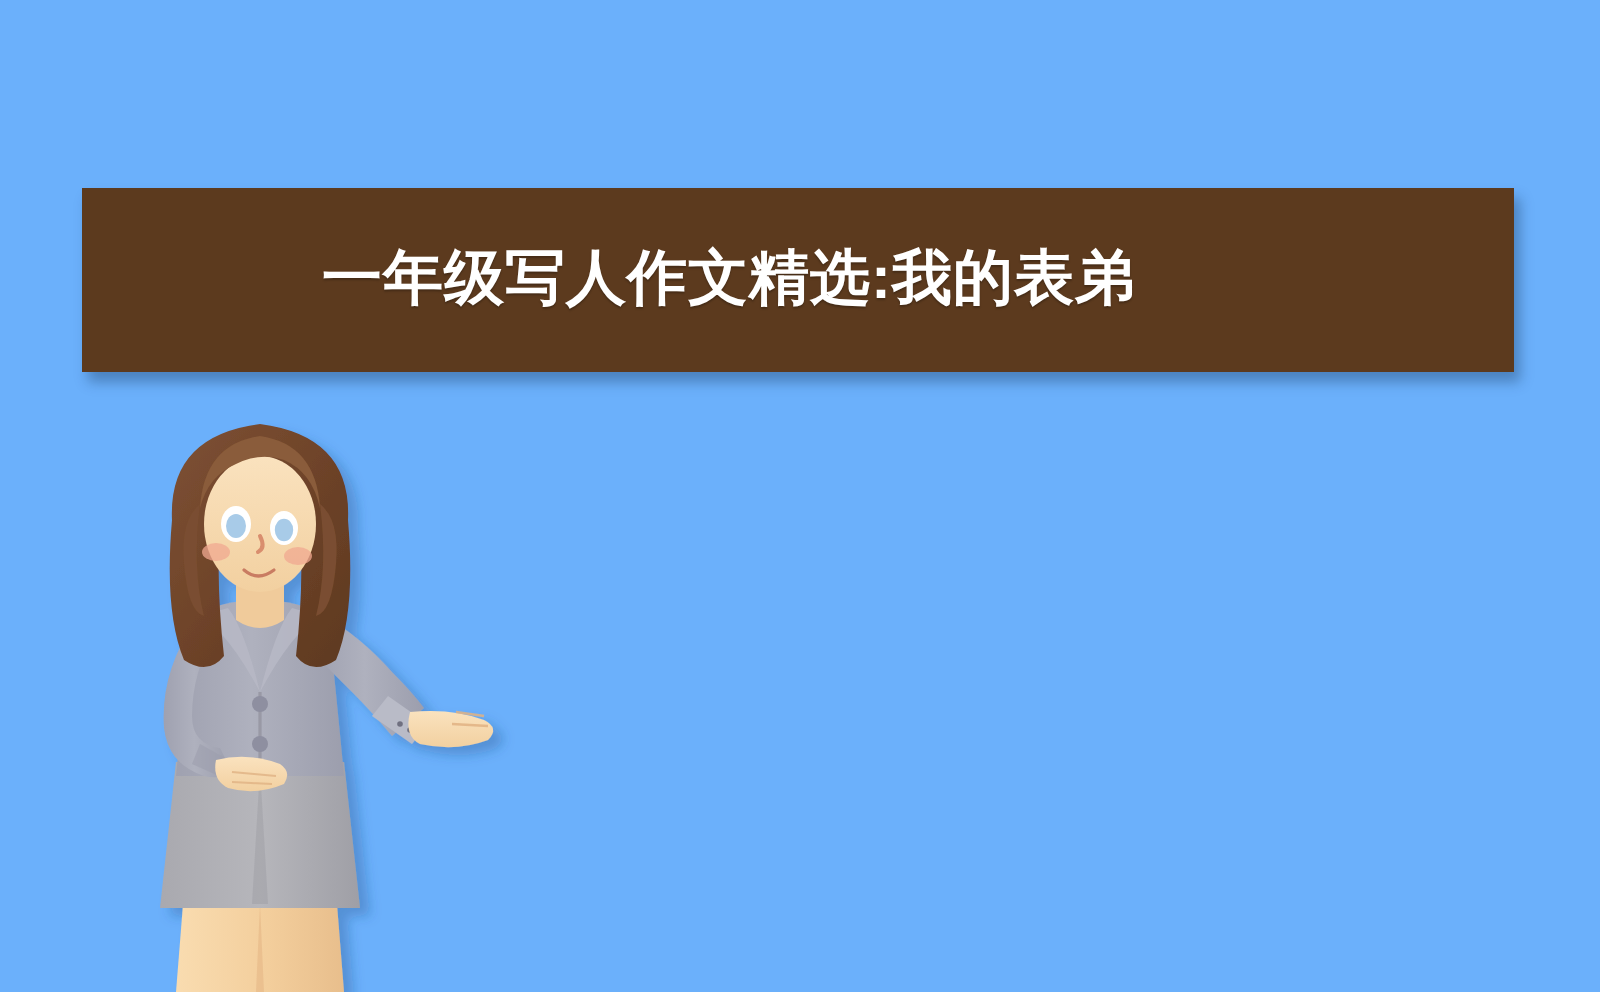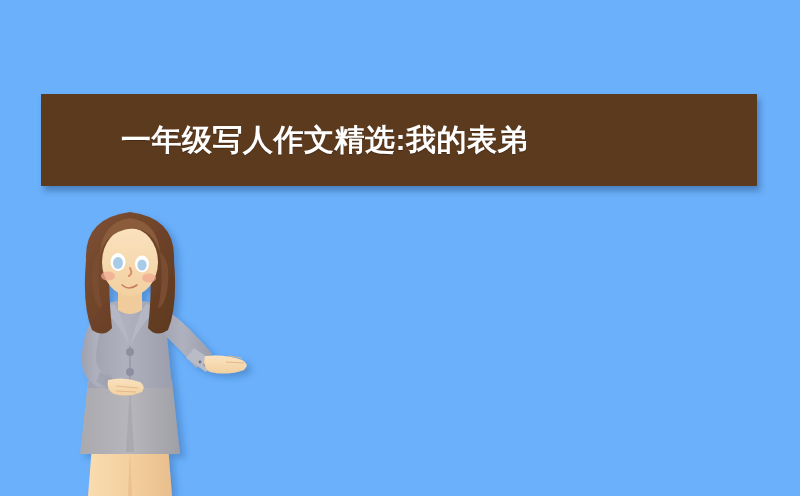--- a/index.html
+++ b/index.html
@@ -26,21 +26,21 @@
     background: #5C3A1E;
     box-shadow: 3px 5px 6px rgba(18,45,80,0.35);
     display: flex;
     align-items: center;
   }
   .banner-title {
     color: #FFFFFF;
     font-size: 30px;
     font-weight: bold;
     letter-spacing: 0.5px;
-    padding-left: 80px;
+    padding-left: 120px;
     white-space: nowrap;
     line-height: 1;
     text-shadow: 0 1px 1px rgba(0,0,0,0.25);
   }
   
   .figure {
     position: absolute;
     left: 30px;
     top: 196px;
     width: 220px;

